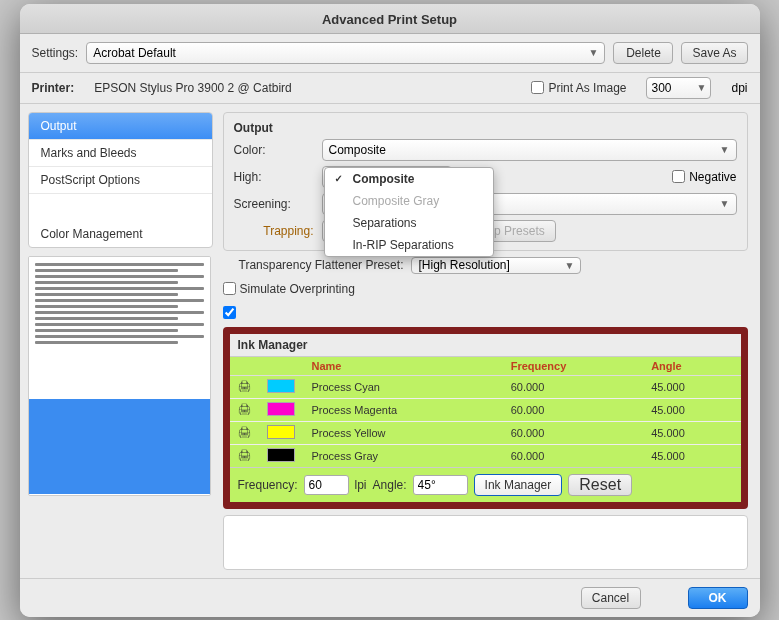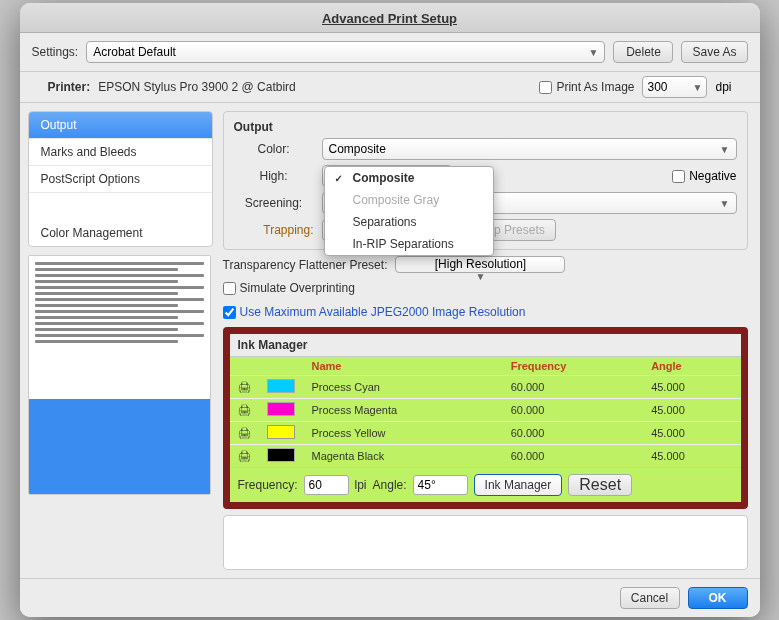--- a/index.html
+++ b/index.html
@@ -22,21 +22,20 @@
       overflow: hidden;
     }
     .title-bar {
       background: linear-gradient(to bottom, #e0e0e0, #d0d0d0);
       text-align: center;
       padding: 8px 0 6px;
       font-size: 13px;
       font-weight: 600;
       color: #333;
       border-bottom: 1px solid #b0b0b0;
-      text-decoration: underline;
     }
     .top-bar {
       display: flex;
       align-items: center;
       padding: 8px 12px;
       gap: 8px;
       background: #ececec;
       border-bottom: 1px solid #ccc;
     }
     .settings-label { font-size: 12px; color: #333; white-space: nowrap; }
@@ -67,26 +66,27 @@
       display: flex;
       align-items: center;
       justify-content: center;
     }
     .btn:disabled { color: #aaa; }
     .btn-blue {
       background: linear-gradient(to bottom, #5baef7, #1a7ef0);
       color: white;
       border-color: #1060c0;
       font-weight: 600;
+      margin-left: 39px;
     }
     .printer-bar {
       display: flex;
       align-items: center;
-      padding: 4px 28px;
-      gap: 8px;
+      padding: 4px 12px;
+      gap: 20px;
       background: #ececec;
       border-bottom: 1px solid #ccc;
     }
     .printer-label { font-size: 12px; font-weight: 600; color: #333; }
     .printer-name { font-size: 12px; color: #333; }
     .spacer { flex: 1; }
     .print-as-image-wrap { display: flex; align-items: center; gap: 4px; }
     .dpi-select {
       height: 22px;
       border: 1px solid #aaa;
@@ -180,21 +180,21 @@
       padding: 8px 10px;
       position: relative;
     }
     .form-row {
       display: flex;
       align-items: center;
       gap: 8px;
       margin-bottom: 5px;
     }
     .form-row:last-child { margin-bottom: 0; }
-    .form-label { font-size: 12px; color: #333; white-space: nowrap; min-width: 80px; text-align: center; }
+    .form-label { font-size: 12px; color: #333; white-space: nowrap; min-width: 80px; text-align: left; }
     .form-control {
       height: 22px;
       border: 1px solid #aaa;
       border-radius: 4px;
       background: linear-gradient(to bottom, #fff, #f0f0f0);
       padding: 0 6px;
       font-size: 12px;
       display: flex;
       align-items: center;
       justify-content: space-between;
@@ -240,34 +240,33 @@
       padding: 0 10px;
       display: flex;
       align-items: center;
       justify-content: center;
     }
     .transparency-row {
       display: flex;
       align-items: center;
       gap: 8px;
     }
-    .transparency-label { font-size: 12px; color: #333; white-space: nowrap; }
+    .transparency-label { font-size: 12px; color: #333; white-space: nowrap; margin-left: 16px; }
     .transparency-select {
       height: 17px;
       border: 1px solid #aaa;
       border-radius: 4px;
       background: linear-gradient(to bottom, #fff, #f0f0f0);
       padding: 0 6px;
       font-size: 12px;
       display: flex;
       align-items: center;
       justify-content: space-between;
       width: 170px;
       cursor: pointer;
-      flex-direction: column;
     }
     .simulate-row { display: flex; align-items: center; gap: 4px; margin: 2px 0; }
     .jpeg-row { display: flex; align-items: center; gap: 4px; margin: 2px 0; }
     .ink-manager-section {
       border: 7px solid #7f1d1d;
       border-radius: 4px;
       background: #bef264;
       overflow: hidden;
     }
     .ink-manager-title {
@@ -527,21 +526,20 @@
         </div>
       </div>
 
       <div class="simulate-row">
         <input type="checkbox" style="">
         <span class="checkbox-label">Simulate Overprinting</span>
       </div>
 
       <div class="jpeg-row">
         <input type="checkbox" checked="" style="">
-        <span class="checkbox-label" style="color:#2255cc;">Use Maximum Available JPEG2000 Image Resolution</span>
       </div>
 
       <div class="ink-manager-section">
         <div class="ink-manager-title">Ink Manager</div>
         <table class="ink-table">
           <thead>
             <tr>
               <th style="width:24px;"></th>
               <th style="width:30px;"></th>
               <th>Name</th>
@@ -567,21 +565,21 @@
             <tr>
               <td class="icon-cell">🖨</td>
               <td><span class="swatch" style="background:#ffff00; border-color:#999;"></span></td>
               <td>Process Yellow</td>
               <td>60.000</td>
               <td>45.000</td>
             </tr>
             <tr>
               <td class="icon-cell">🖨</td>
               <td><span class="swatch" style="background:#000000;"></span></td>
-              <td>Magenta Black</td>
+              <td>Process Gray</td>
               <td>60.000</td>
               <td>45.000</td>
             </tr>
           </tbody>
         </table>
 
         <div class="frequency-row">
           <span class="freq-label">Frequency:</span>
           <input class="freq-input" type="text" value="60" style="">
           <span class="freq-label">lpi</span>

